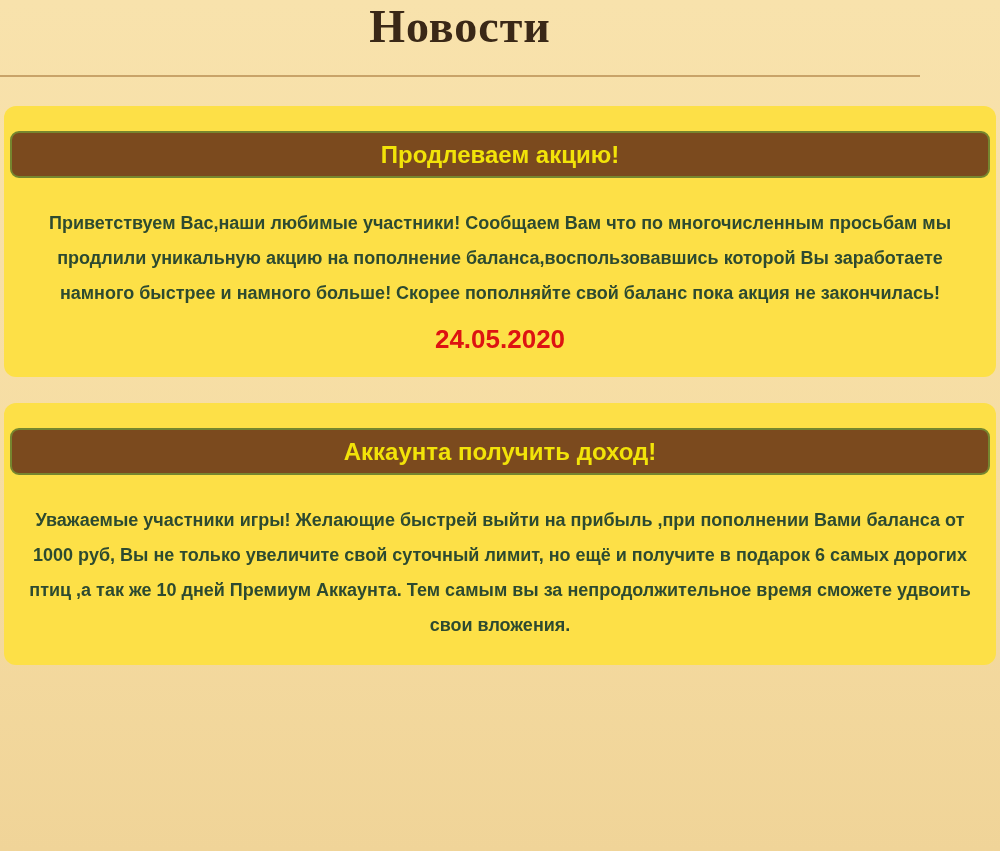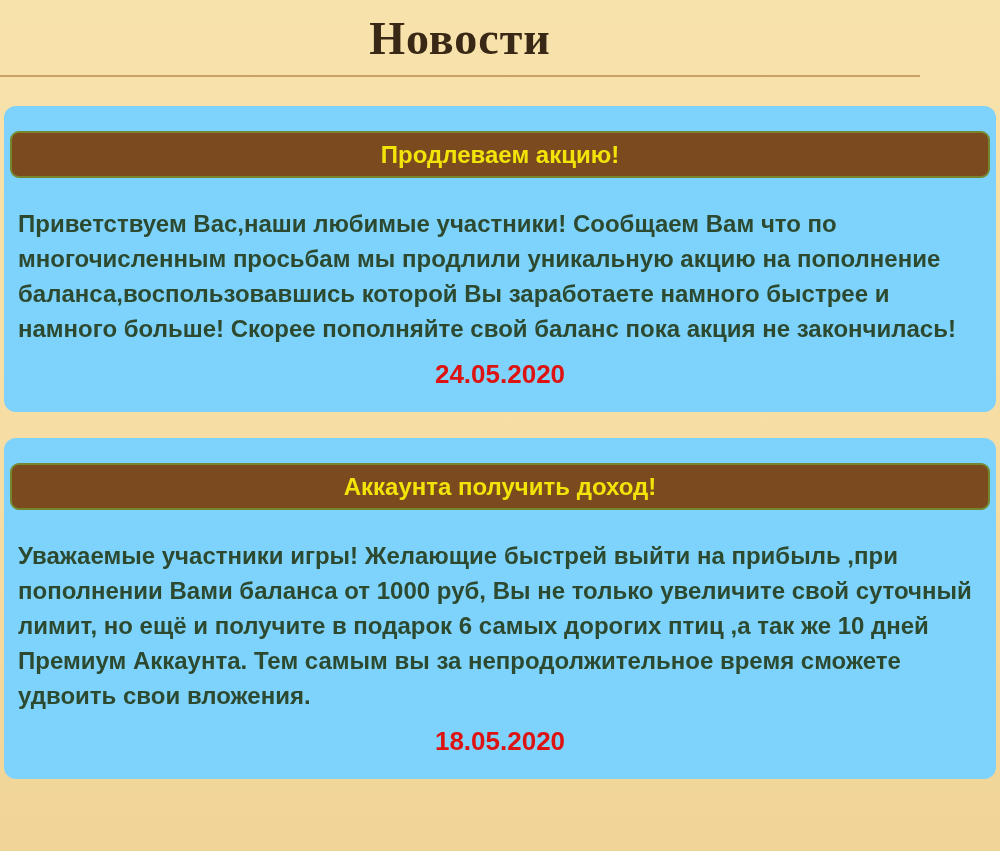--- a/index.html
+++ b/index.html
@@ -12,37 +12,36 @@
   }
 
   body {
     background: linear-gradient(180deg, #f8e2ac 0%, #f6dda3 55%, #f0d498 100%);
   }
 
   
   .page-header {
     width: 920px;
     height: 77px;
-    padding-top: 12px;
     text-align: center;
     border-bottom: 2px solid #c9a368;
   }
   .page-title {
     font-family: "Liberation Serif", "DejaVu Serif", serif;
     font-weight: bold;
     font-size: 46px;
     line-height: 54px;
     color: #3a2817;
     letter-spacing: 1px;
   }
 
   
   .news-card {
     margin: 0 4px;
-    background: #7dd3fc;
+    background: #fde047;
     border-radius: 12px;
     padding: 25px 4px 22px 4px;
   }
   .news-card.first  { margin-top: 29px; }
   .news-card.second { margin-top: 26px; }
 
   .news-card-titlebar {
     margin: 0 2px;
     background: #7b4a1e;
     border: 2px solid #76862f;
@@ -53,22 +52,22 @@
   .news-card-title {
     display: inline-block;
     font-size: 24px;
     font-weight: bold;
     line-height: 43px;
     color: #f2e309;
   }
 
   .news-card-body {
     margin: 28px 10px 0 10px;
-    text-align: left;
-    font-size: 24px;
+    text-align: center;
+    font-size: 18px;
     font-weight: bold;
     line-height: 35px;
     color: #2d4a30;
   }
 
   .news-card-date {
     margin-top: 12px;
     text-align: center;
     font-size: 26px;
     font-weight: bold;
@@ -89,14 +88,13 @@
   </div>
   <div class="news-card-body">Приветствуем Вас,наши любимые участники! Сообщаем Вам что по многочисленным просьбам мы продлили уникальную акцию на пополнение баланса,воспользовавшись которой Вы заработаете намного быстрее и намного больше! Скорее пополняйте свой баланс пока акция не закончилась!</div>
   <div class="news-card-date">24.05.2020</div>
 </div>
 
 <div class="news-card second">
   <div class="news-card-titlebar">
     <span class="news-card-title">Аккаунта получить доход!</span>
   </div>
   <div class="news-card-body">Уважаемые участники игры! Желающие быстрей выйти на прибыль ,при пополнении Вами баланса от 1000 руб, Вы не только увеличите свой суточный лимит, но ещё и получите в подарок 6 самых дорогих птиц ,а так же 10 дней Премиум Аккаунта. Тем самым вы за непродолжительное время сможете удвоить свои вложения.</div>
-  <div class="news-card-date">18.05.2020</div>
 </div>
 
 </body></html>

